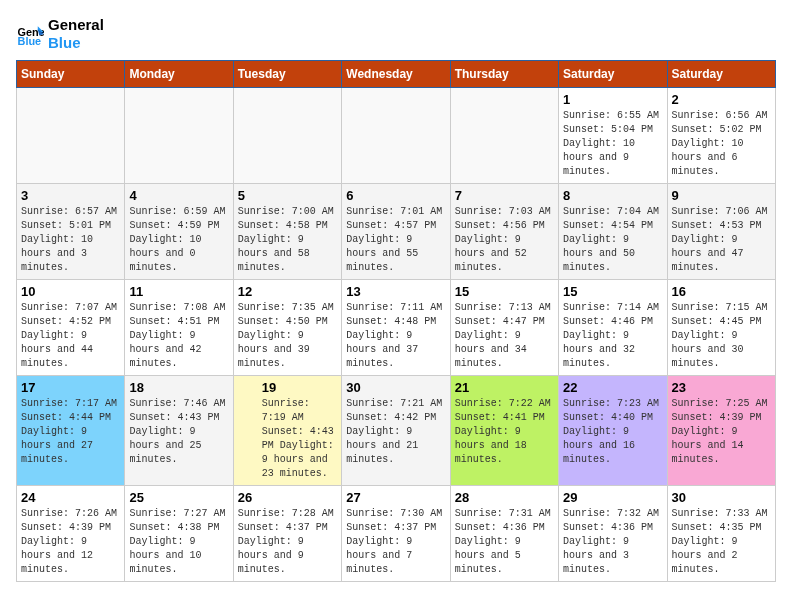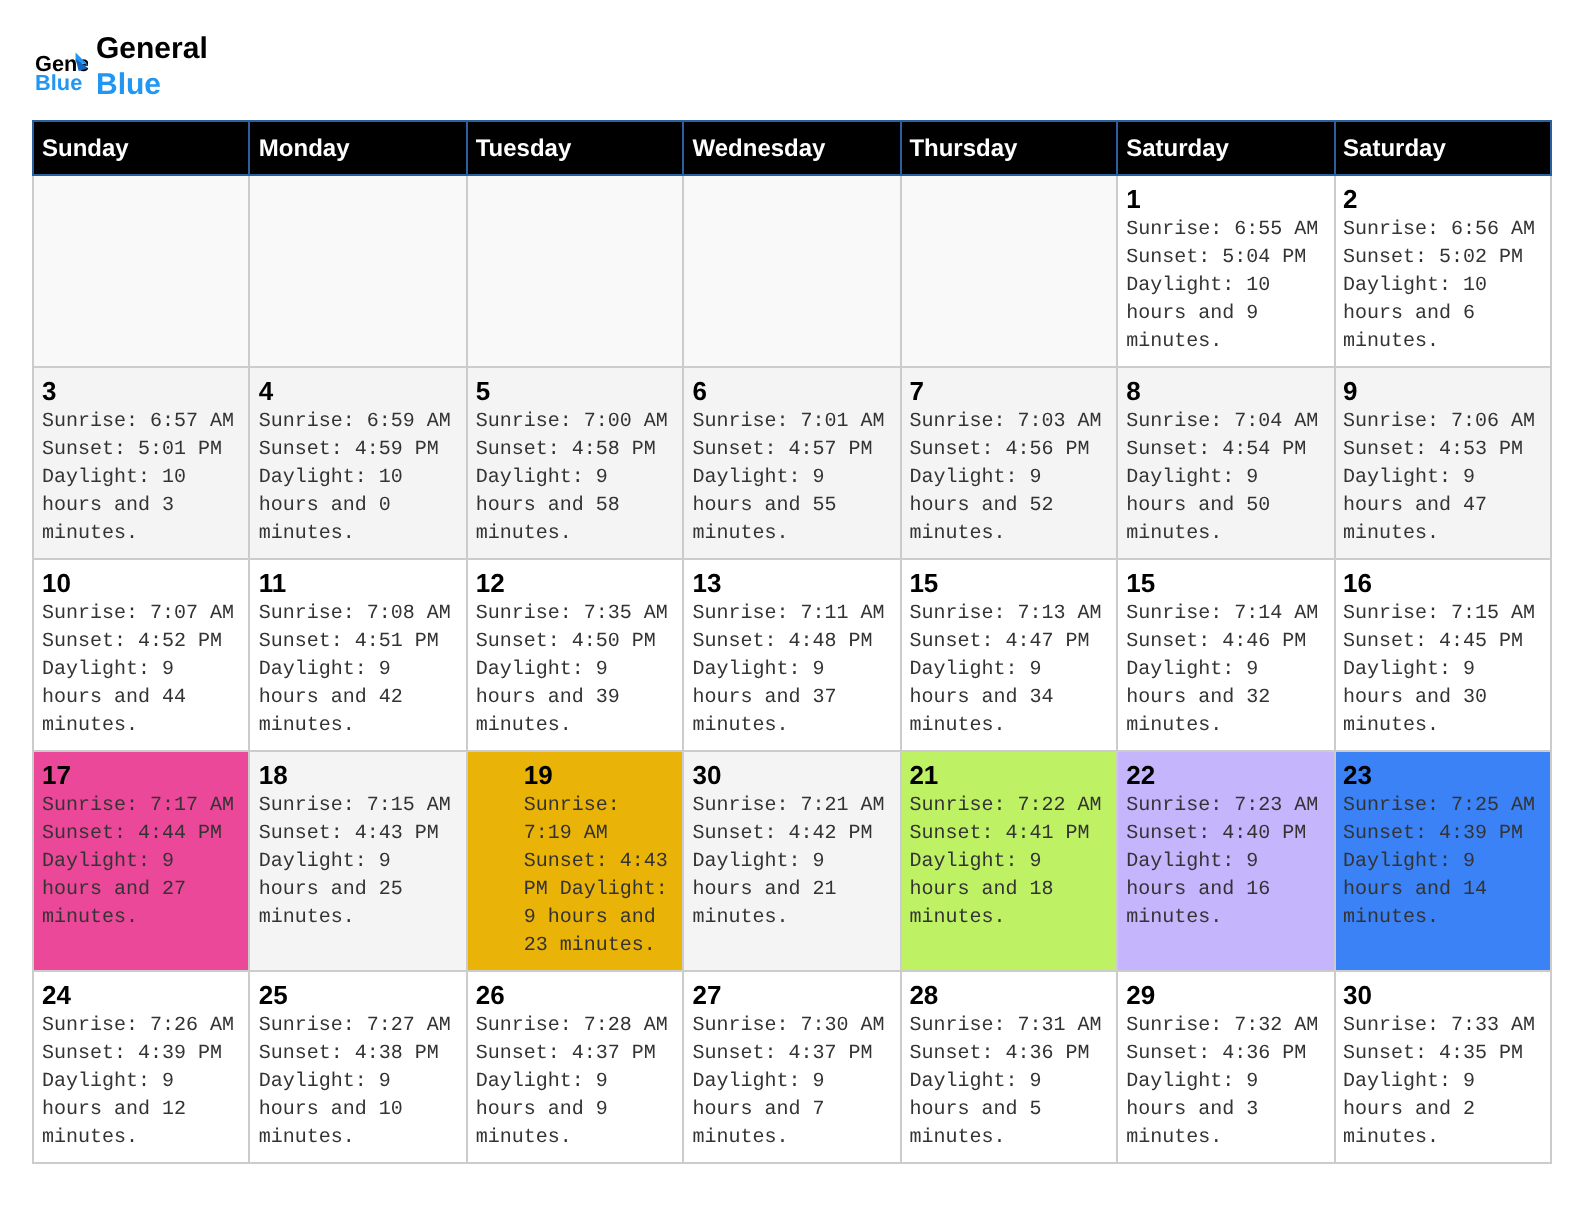--- a/index.html
+++ b/index.html
@@ -34,21 +34,21 @@
     .location {
       font-size: 14px;
       color: #555;
     }
     .calendar {
       width: 100%;
       border-collapse: collapse;
       font-size: 11px;
     }
     .calendar th {
-      background: #000000;
+      background: #c2410c;
       color: #fff;
       padding: 6px 4px;
       text-align: left;
       font-size: 12px;
       font-weight: bold;
       border: 1px solid #2a60a0;
     }
     .calendar td {
       border: 1px solid #ccc;
       vertical-align: top;
@@ -223,35 +223,35 @@
         </td>
         <td class="">
           <div class="day-number">16</div>
           <div class="day-info">Sunrise: 7:15 AM
 Sunset: 4:45 PM
 Daylight: 9 hours
 and 30 minutes.</div>
         </td>
       </tr>
       <tr class="week-row">
-        <td style="background: #ec4899;">
+        <td style="background: #7dd3fc;">
           <div class="day-number">17</div>
           <div class="day-info">Sunrise: 7:17 AM
 Sunset: 4:44 PM
 Daylight: 9 hours
 and 27 minutes.</div>
         </td>
         <td style="background: rgb(244, 244, 244); margin-top: 11px;">
           <div class="day-number">18</div>
-          <div class="day-info">Sunrise: 7:15 AM
+          <div class="day-info">Sunrise: 7:46 AM
 Sunset: 4:43 PM
 Daylight: 9 hours
 and 25 minutes.</div>
         </td>
-        <td style="background: #eab308; padding-left: 28px;">
+        <td style="background: #fef9c3; padding-left: 28px;">
           <div class="day-number">19</div>
           <div class="day-info">Sunrise: 7:19 AM
 Sunset: 4:43 PM
 Daylight: 9 hours
 and 23 minutes.</div>
         </td>
         <td style="background: rgb(244, 244, 244);">
           <div class="day-number">30</div>
           <div class="day-info">Sunrise: 7:21 AM
 Sunset: 4:42 PM
@@ -265,21 +265,21 @@
 Daylight: 9 hours
 and 18 minutes.</div>
         </td>
         <td style="background: #c4b5fd;">
           <div class="day-number">22</div>
           <div class="day-info">Sunrise: 7:23 AM
 Sunset: 4:40 PM
 Daylight: 9 hours
 and 16 minutes.</div>
         </td>
-        <td style="background: #3b82f6;">
+        <td style="background: #f9a8d4;">
           <div class="day-number">23</div>
           <div class="day-info">Sunrise: 7:25 AM
 Sunset: 4:39 PM
 Daylight: 9 hours
 and 14 minutes.</div>
         </td>
       </tr>
       <tr class="week-row">
         <td class="">
           <div class="day-number">24</div>

